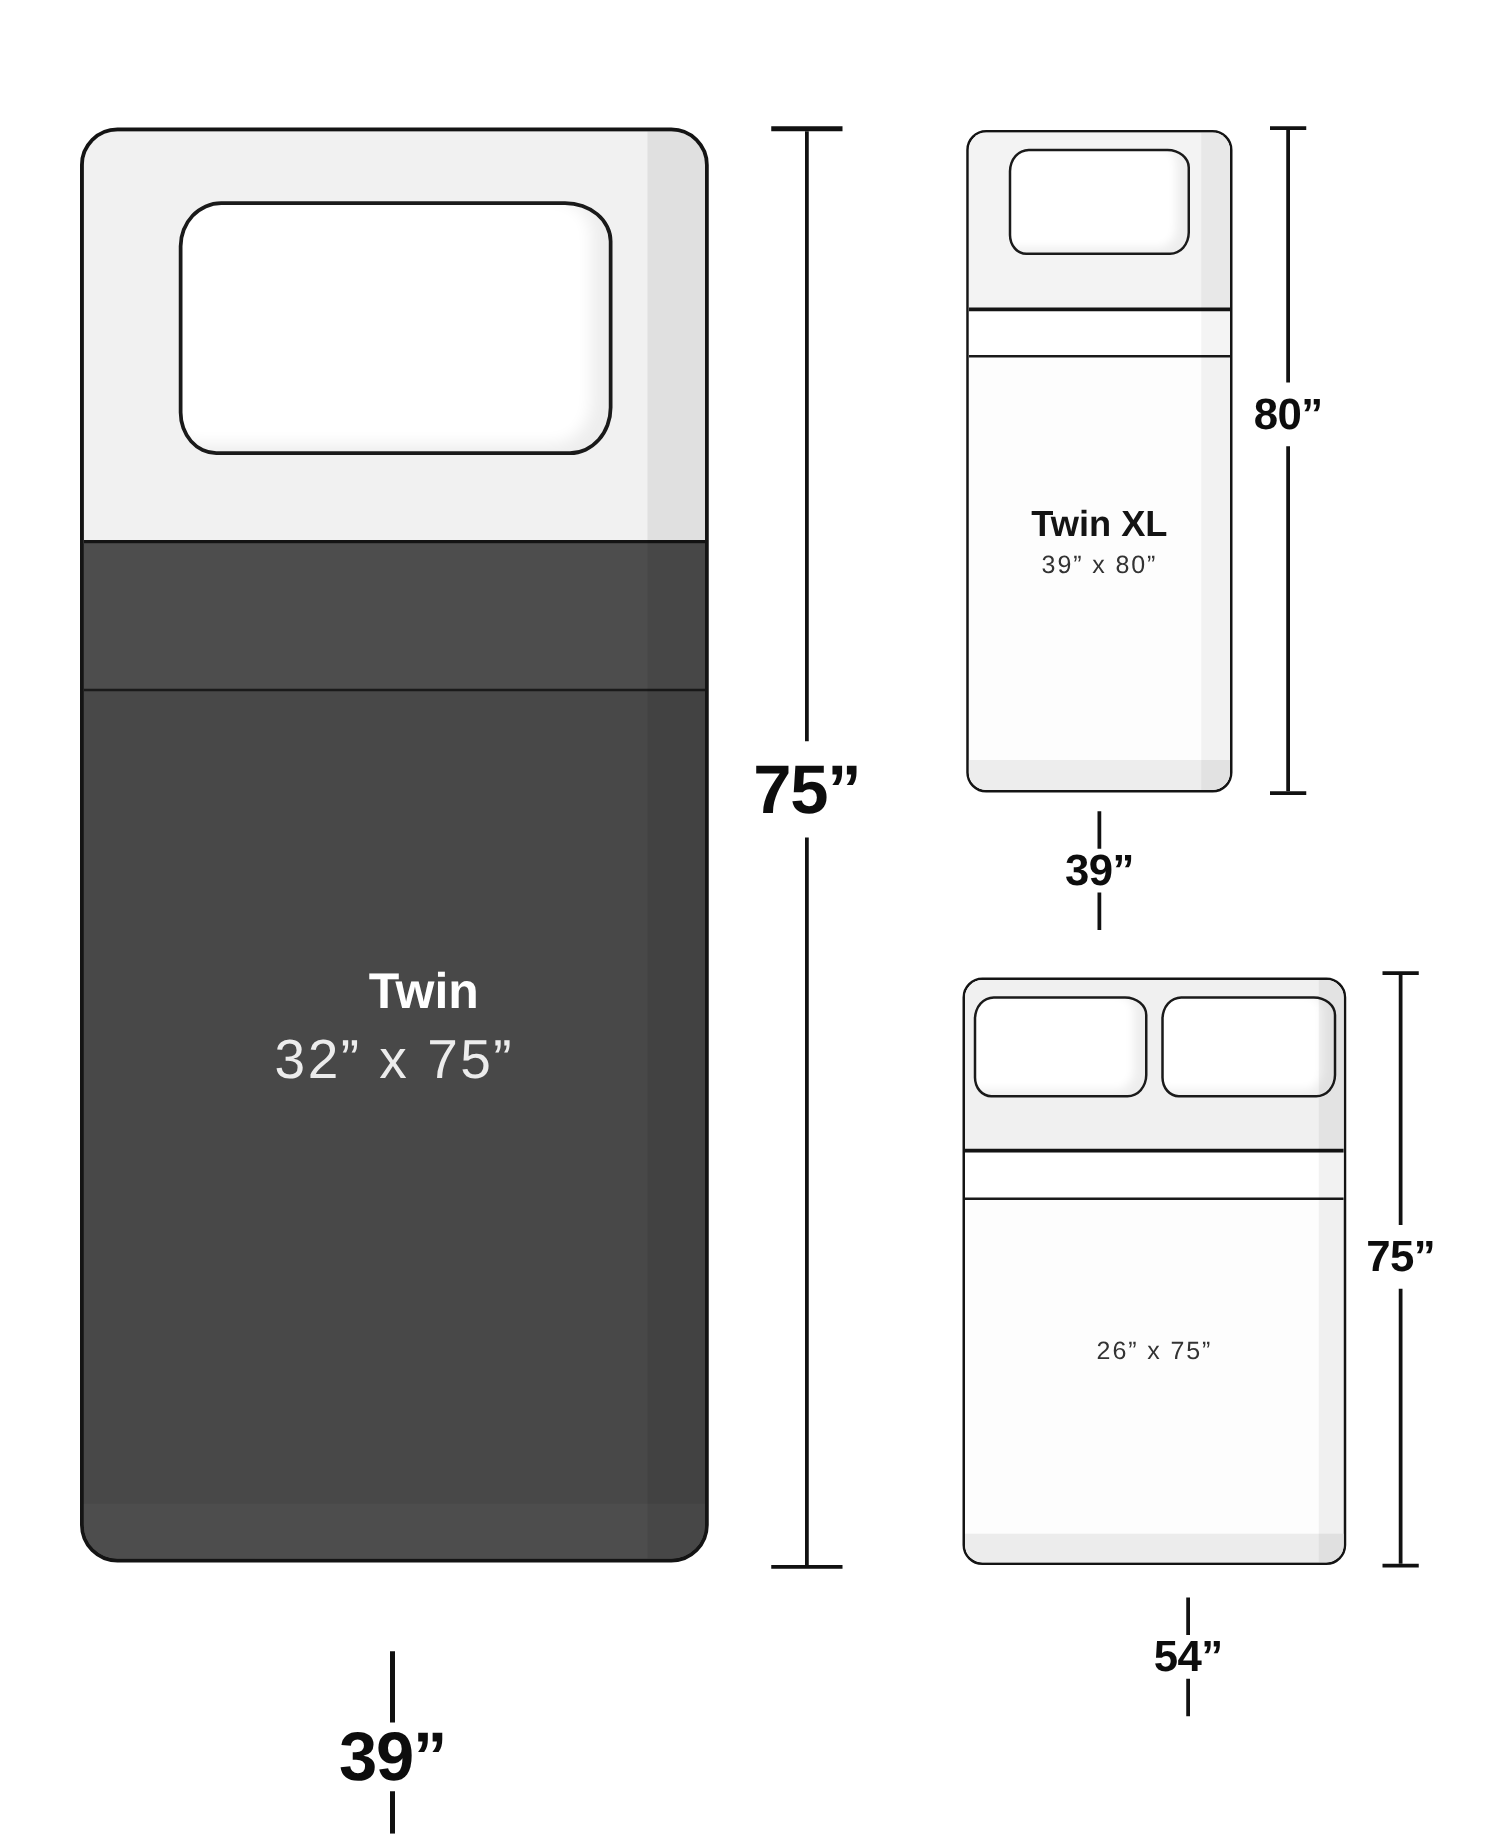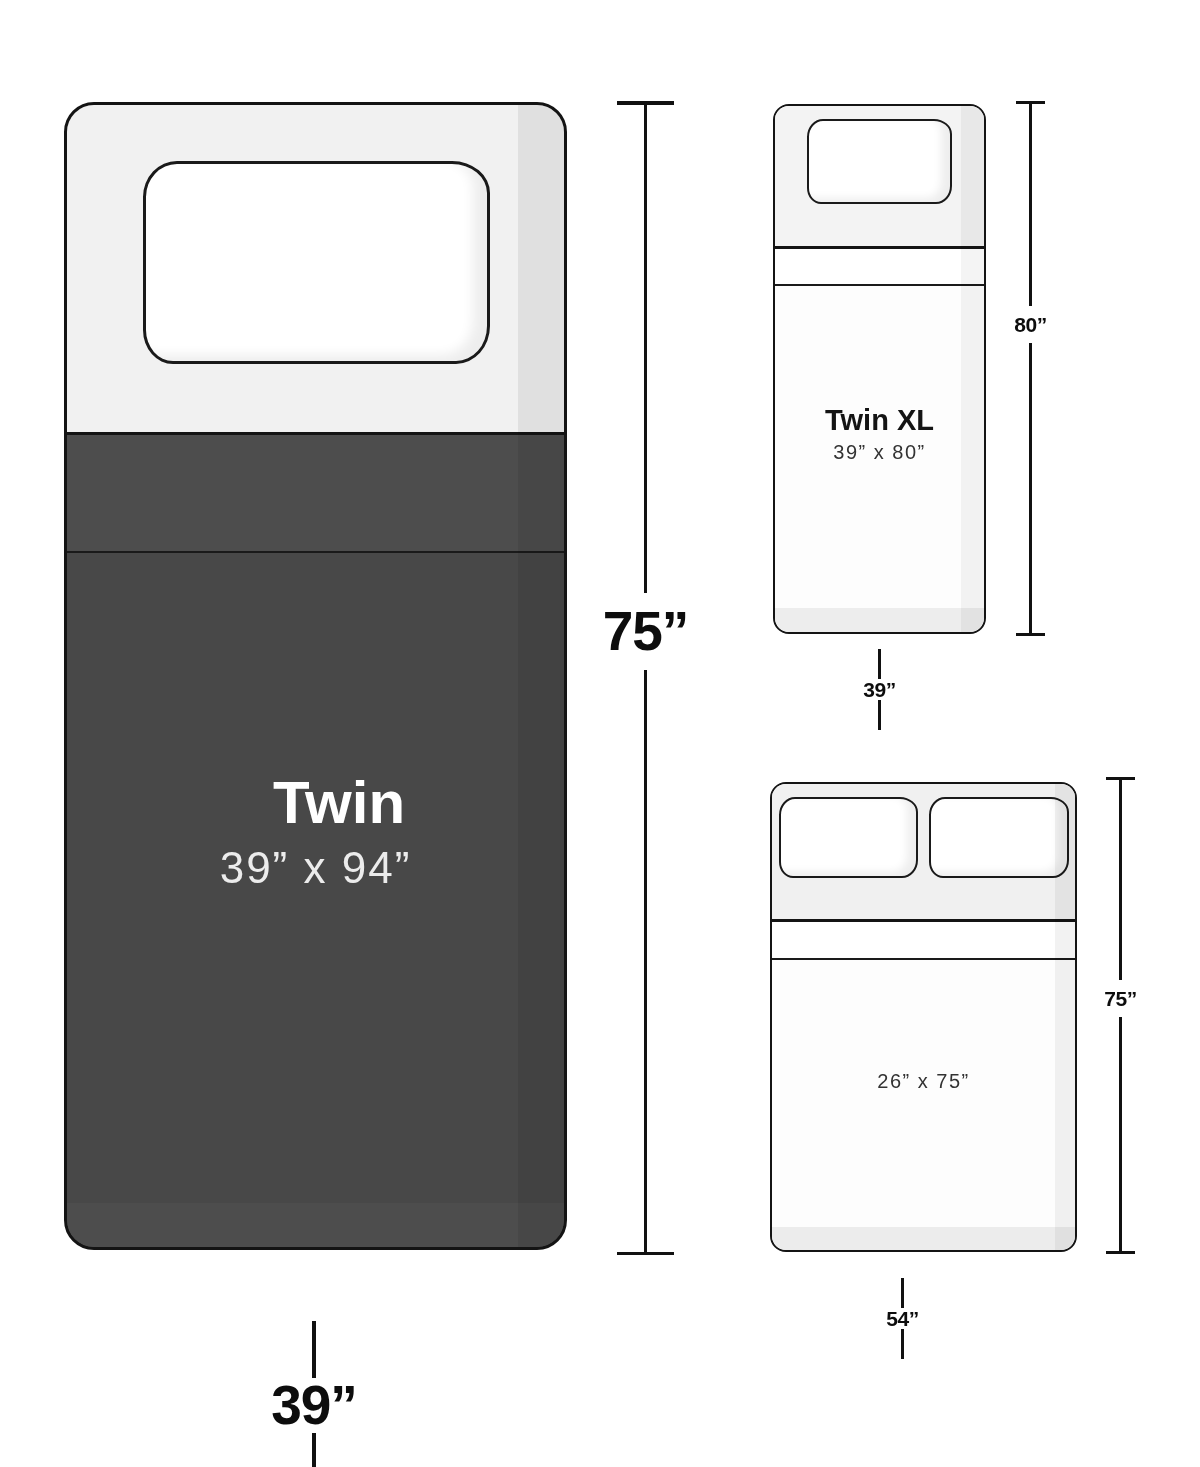--- a/index.html
+++ b/index.html
@@ -82,21 +82,21 @@
   }
   .bed-title {
     font-weight: 700;
     line-height: 1;
   }
   .bed-sub {
     font-weight: 400;
     line-height: 1;
     letter-spacing: 1.5px;
   }
-  .twin-title { font-size: 60px; color: #ffffff; margin-left: 47px; }
+  .twin-title { font-size: 40px; color: #ffffff; margin-left: 47px; }
   .twin-sub   { font-size: 44px; color: #ececec; margin-top: 13px; letter-spacing: 2px; }
   .sm-title   { font-size: 29px; color: #141414; }
   .sm-sub     { font-size: 20px; color: #333333; margin-top: 7px; }
 
   
   .vdim {
     position: absolute;
     display: flex;
     flex-direction: column;
     align-items: center;
@@ -118,38 +118,38 @@
 
   .dim-label {
     font-weight: 700;
     color: #0d0d0d;
     line-height: 1;
     flex: 0 0 auto;
     letter-spacing: -1px;
   }
   .dim-label.big { font-size: 55px; margin: 11px 0; }
   .hdim .dim-label.big { margin: 0 17px; }
-  .dim-label.small { font-size: 21px; margin: 8px 0; letter-spacing: -0.5px; }
+  .dim-label.small { font-size: 35px; margin: 8px 0; letter-spacing: -0.5px; }
   .hdim .dim-label.small { margin: 0 11px; }
 </style>
 </head>
 <body>
 
 <div class="canvas">
 
   <div class="bed bed-dark" style="left:64px; top:102px; width:503px; height:1148px;">
     <div class="headboard dark-bed" style="height:330px;">
       <div class="pillow" style="left:76px; top:56px; width:347px; height:203px;"></div>
     </div>
     <div class="fold-band" style="height:118px;"></div>
     <div class="bottom-band" style="height:44px; background:#4d4d4d;"></div>
     <div class="right-strip" style="width:46px; background:rgba(0,0,0,0.07);"></div>
     <div class="bed-label" style="top:668px;">
       <div class="bed-title twin-title">Twin</div>
-      <div class="bed-sub twin-sub">39” x 94”</div>
+      <div class="bed-sub twin-sub">32” x 75”</div>
     </div>
   </div>
 
   <div class="vdim" style="left:617px; top:101px; width:57px; height:1154px;">
     <div class="cap"></div>
     <div class="seg" style="flex:0 0 488px;"></div>
     <div class="dim-label big">75”</div>
     <div class="seg"></div>
     <div class="cap"></div>
   </div>
@@ -207,21 +207,21 @@
   </div>
 
   <div class="vdim thin" style="left:1106px; top:777px; width:29px; height:477px;">
     <div class="cap"></div>
     <div class="seg" style="flex:0 0 200px;"></div>
     <div class="dim-label small">75”</div>
     <div class="seg"></div>
     <div class="cap"></div>
   </div>
 
-  <div class="hdim thin" style="left:748px; top:1278px; width:309px; height:30px;">
+  <div class="hdim thin" style="left:796px; top:1278px; width:309px; height:30px;">
     <div class="cap"></div>
     <div class="seg"></div>
     <div class="dim-label small">54”</div>
     <div class="seg"></div>
     <div class="cap"></div>
   </div>
 
 </div>
 
 </body></html>

